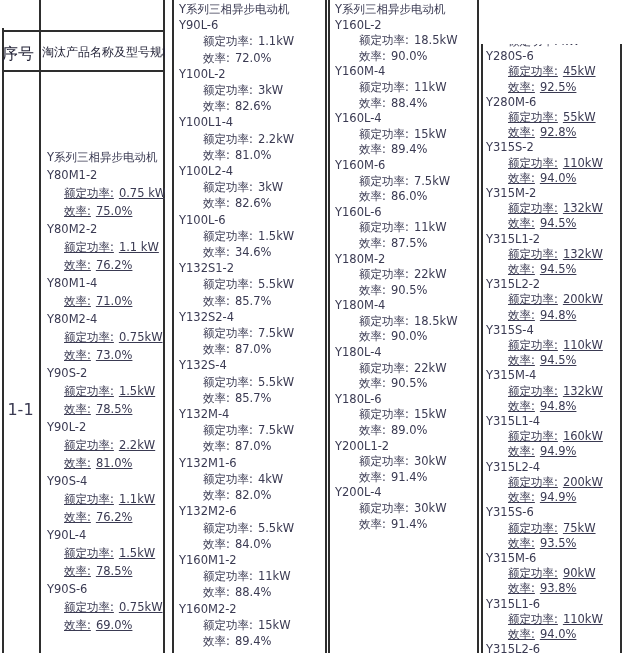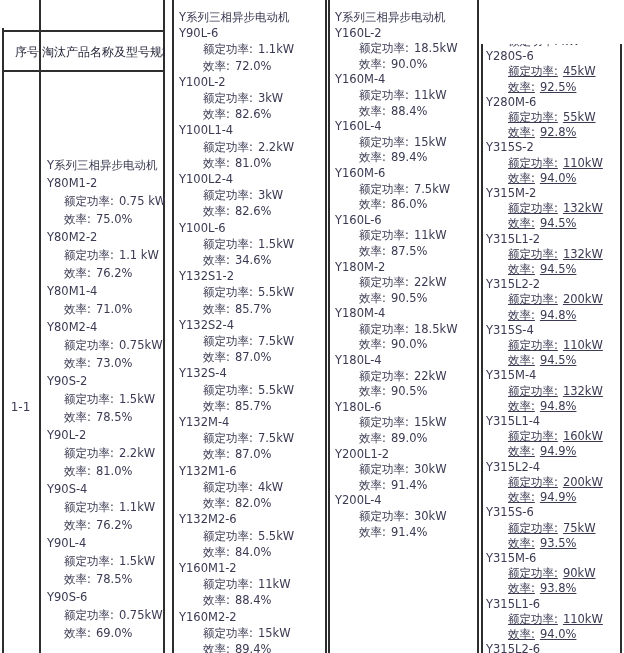--- a/index.html
+++ b/index.html
@@ -13,38 +13,38 @@
   .vline{position:absolute;width:2px;background:#2e2e2e;}
   .hline{position:absolute;height:2px;background:#2e2e2e;}
 
   
   #ltable{position:absolute;left:2px;top:0;width:163px;height:653px;}
   #lt-vleft{left:0;top:28px;bottom:0;}
   #lt-vmid{left:37px;top:0;bottom:0;}
   #lt-vright{right:0;top:0;bottom:0;}
   #lt-htop{top:30px;left:0;right:0;}
   #lt-hhdr{top:70px;left:0;right:0;}
-  .hdr-seq{position:absolute;top:44px;left:0;width:37px;text-align:right;color:#26263a;font-size:12px;}
+  .hdr-seq{position:absolute;top:44px;left:0;width:37px;text-align:left;color:#26263a;font-size:16px;}
   .hdr-prod{position:absolute;top:44px;left:40px;width:123px;text-align:left;color:#26263a;font-size:12px;
             white-space:nowrap;overflow:hidden;}
   .seq-cell{position:absolute;top:72px;left:0;width:37px;height:581px;text-align:center;
-            box-sizing:border-box;padding-top:328px;font-size:12px;}
+            box-sizing:border-box;padding-top:328px;font-size:16px;}
   .prod-cell{position:absolute;top:72px;left:39px;width:124px;height:581px;
              box-sizing:border-box;padding:76px 0 0 6px;line-height:18px;overflow:hidden;}
-  .prod-cell .spec{padding-left:17px;}
+  .prod-cell .spec{padding-left:17px;text-decoration:underline;}
 
   
   .box{position:absolute;top:0;height:653px;box-sizing:border-box;
        border-left:2px solid #2e2e2e;border-right:2px solid #2e2e2e;overflow:hidden;}
   #boxC{left:172px;width:155px;padding:1px 0 0 5px;line-height:16.2px;}
   #boxD{left:328px;width:151px;padding:2px 0 0 5px;line-height:15.6px;}
   #boxE{left:481px;width:141px;padding:0 0 0 3px;line-height:15.2px;margin-top:44px;}
   #boxC .spec,#boxD .spec{padding-left:24px;}
   #boxE .spec{padding-left:22px;text-decoration:underline;}
-  .series-title{white-space:nowrap;margin-top:8px;}
+  .series-title{white-space:nowrap;}
   .model-name{white-space:nowrap;}
   .spec{white-space:nowrap;}
   .spec-val{margin-left:5px;}
   .clipped-line{margin-top:-10px;padding-left:22px;white-space:nowrap;}
 </style>
 </head>
 <body>
 
 <div id="ltable">
   <div class="vline" id="lt-vleft"></div>

